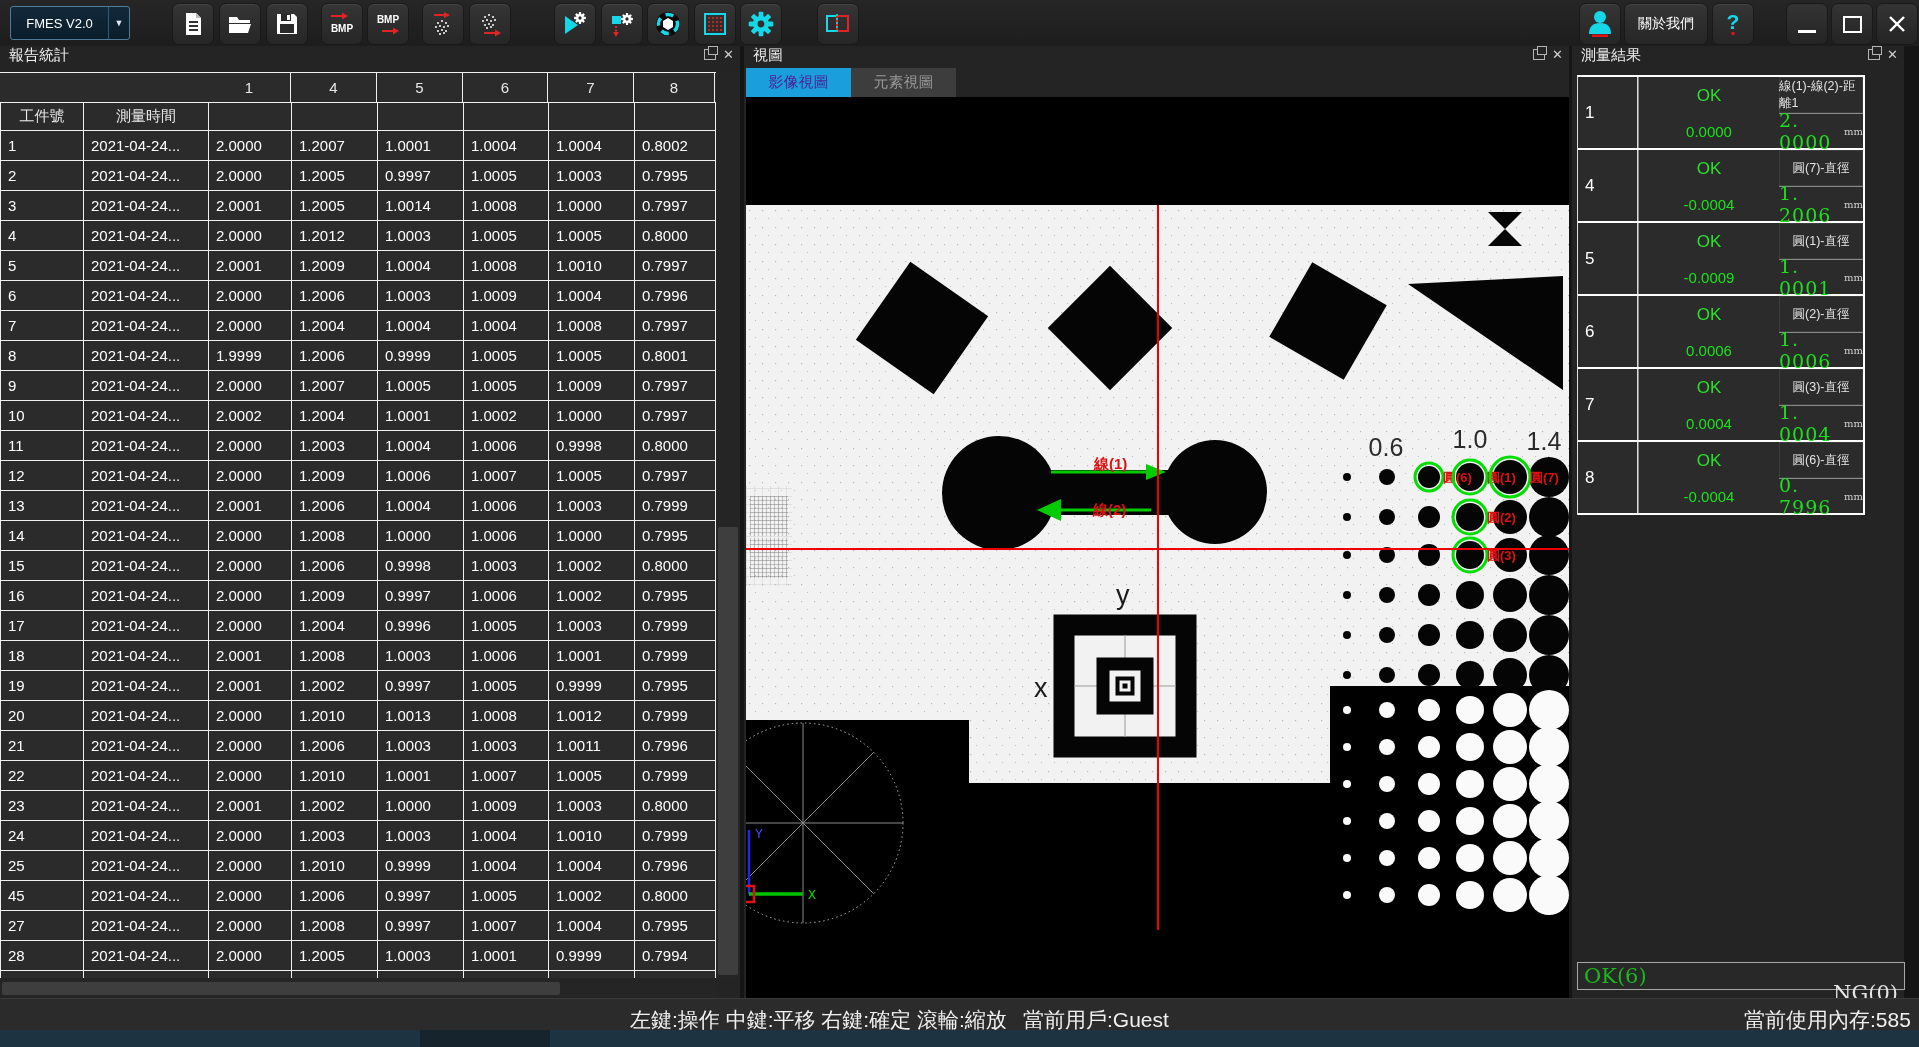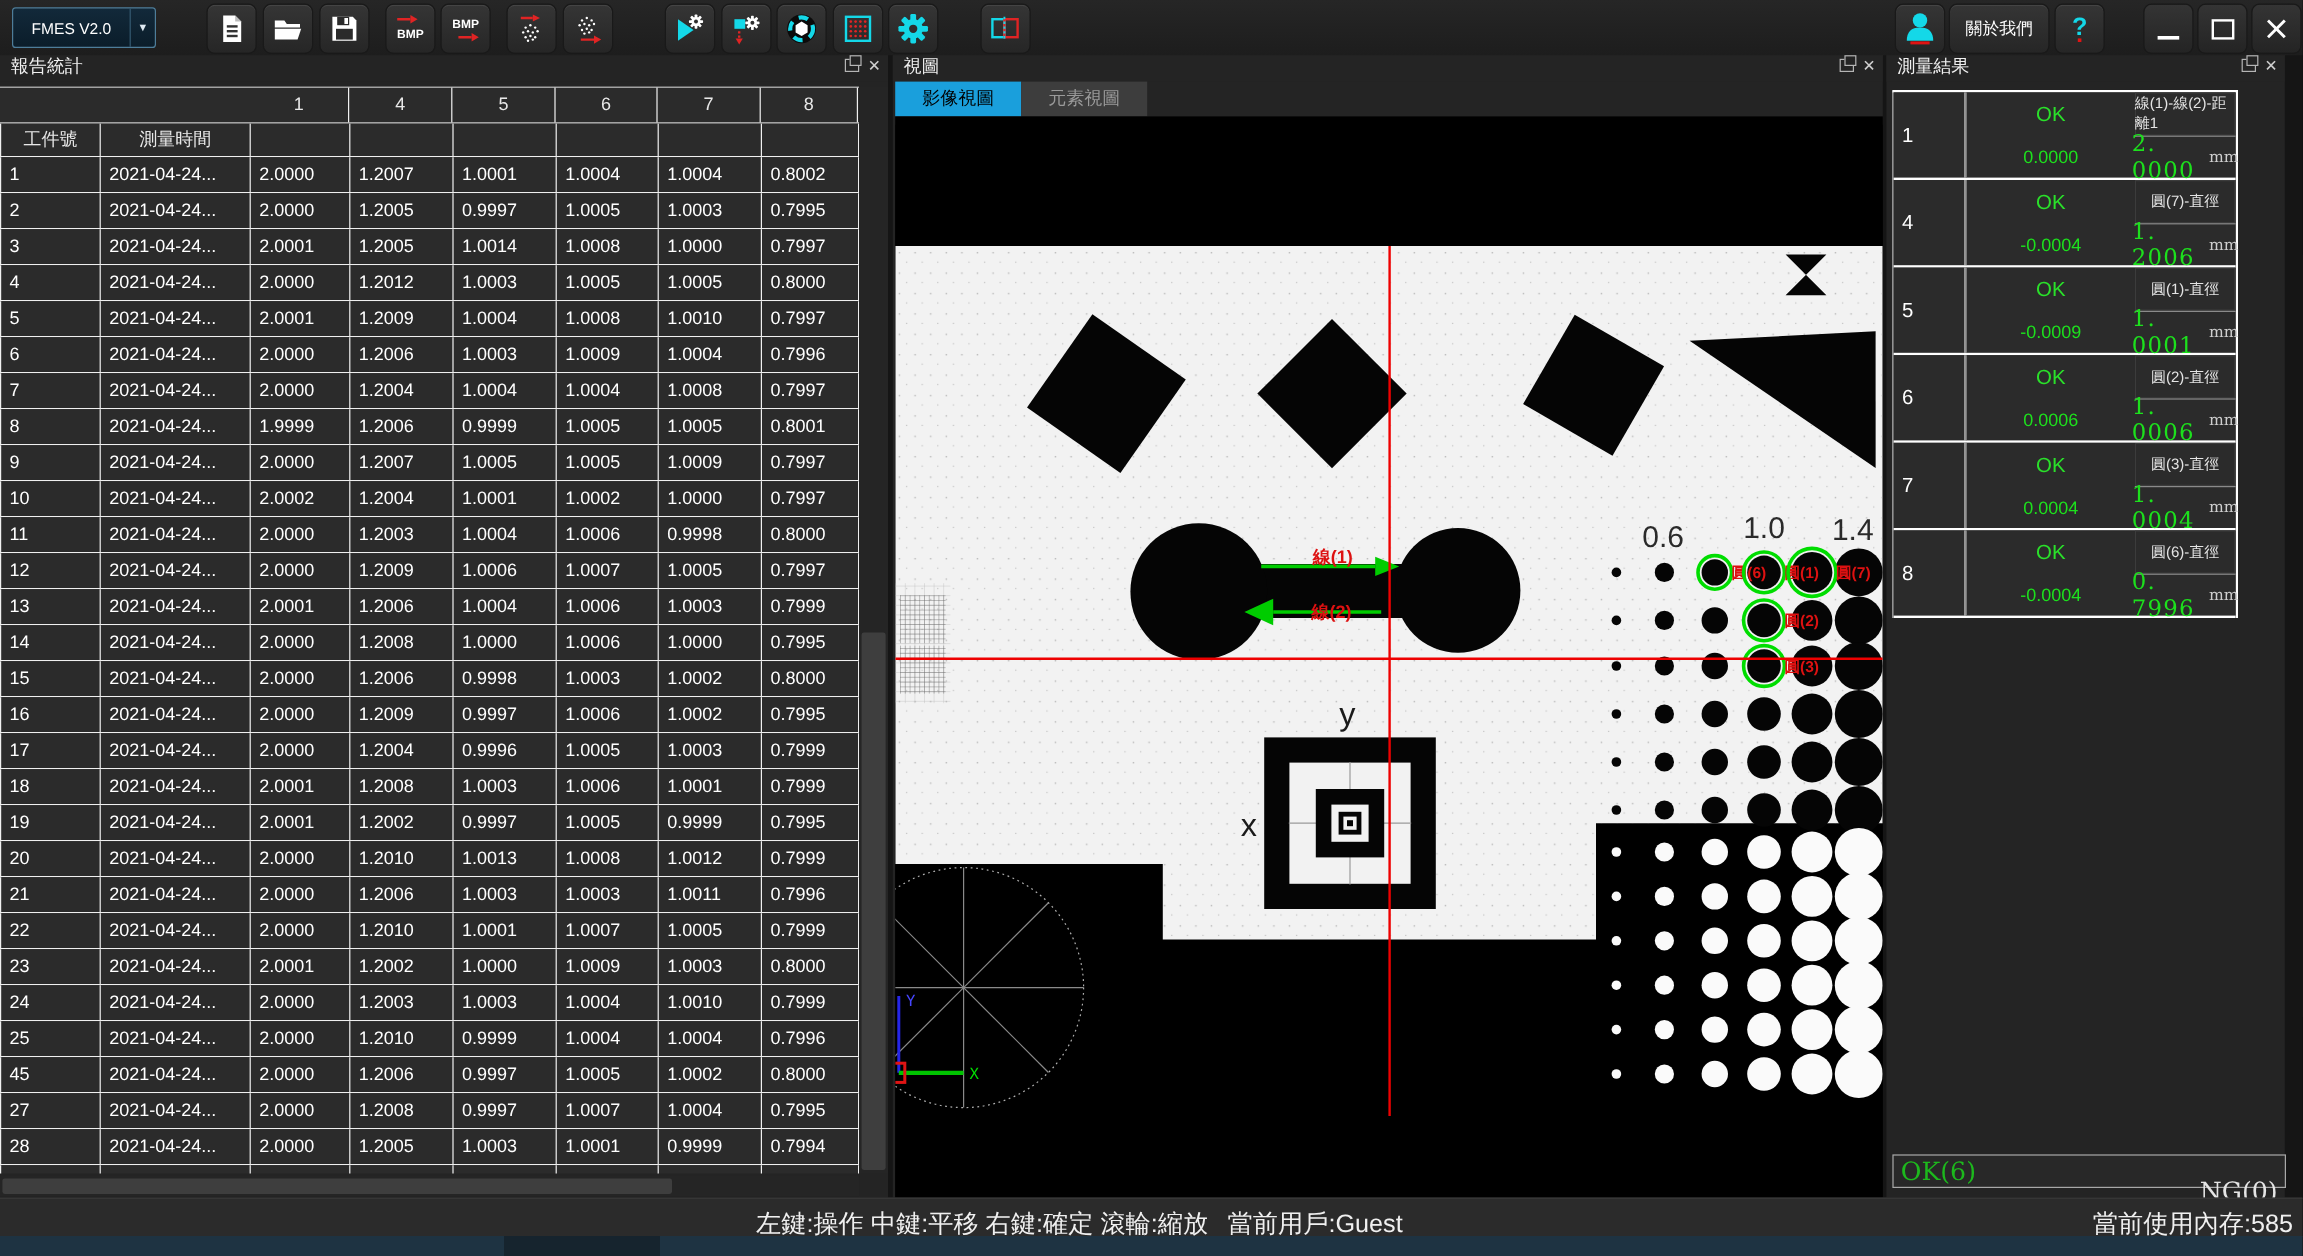--- a/index.html
+++ b/index.html
@@ -34,29 +34,29 @@
   .hrow1 div{font-size:15px;display:flex;align-items:center;justify-content:center;border-right:1px solid #f0f0f0;box-sizing:border-box;}
   .hrow1 div:first-child{border-right:none;}
   .hrow2{display:grid;grid-template-columns:83px 125px 83px 86px 86px 85px 86px 81px;height:28px;border-left:1px solid #f0f0f0;border-bottom:1px solid #f0f0f0;background:#2b2b2b;box-sizing:border-box;}
   .hrow2 div{font-size:15px;display:flex;align-items:center;justify-content:center;border-right:1px solid #f0f0f0;box-sizing:border-box;}
   .sb-v{position:absolute;background:#252525;}
   .sb-v .thumb{position:absolute;left:2px;right:2px;background:#3e3e3e;border-radius:2px;}
   .sb-h{position:absolute;background:#252525;}
   .sb-h .thumb{position:absolute;top:2px;bottom:2px;background:#3e3e3e;border-radius:2px;}
   
   .tab{position:absolute;top:22px;height:29px;width:105px;display:flex;align-items:center;justify-content:center;font-size:15px;}
-  .tab.active{background:#1a9fdc;color:#000000;}
+  .tab.active{background:#1a9fdc;color:#4c1d95;}
   .tab.inactive{background:#3d3d3d;color:#9a9a9a;}
   
   .mtable{position:absolute;left:5px;top:29px;width:285px;border-top:2px solid #fff;border-left:1px solid #ddd;border-right:2px solid #fff;box-sizing:content-box;}
   .mrow{display:grid;grid-template-columns:60px 141px 84px;grid-template-rows:37px 34px;border-bottom:2px solid #fff;background:#2b2b2b;}
   .m-index{grid-row:1/3;display:flex;align-items:center;padding-left:7px;font-size:17px;color:#fff;border-right:1px solid #ddd;}
   .m-name{display:flex;align-items:center;justify-content:center;font-size:12.5px;color:#e4e4e4;border-bottom:1px solid #8a8a8a;box-shadow:inset 0 0 0 1px #3c3c3c;}
   .m-value{display:flex;align-items:center;justify-content:center;gap:12px;font-size:19px;color:#1de01d;letter-spacing:1px;font-family:"DejaVu Serif",serif;}
-  .m-unit{font-size:13px;color:#cfcfcf;letter-spacing:0;}
+  .m-unit{font-size:10px;color:#cfcfcf;letter-spacing:0;}
   .m-status{grid-row:1/3;display:grid;grid-template-rows:37px 34px;border-left:1px solid #8a8a8a;}
   .m-ok{display:flex;align-items:center;justify-content:center;font-size:17px;color:#2ae02a;}
   .m-dev{display:flex;align-items:center;justify-content:center;font-size:15px;color:#1de01d;}
   .okbox{position:absolute;left:5px;top:916px;width:328px;height:28px;border:1px solid #a8a8a8;background:#282828;
          display:flex;align-items:center;justify-content:space-between;padding:0 6px;box-sizing:border-box;
          font-family:"DejaVu Serif",serif;font-size:21px;}
   .okbox .ok{color:#1db81d;} .okbox .ng{color:#e5e5e5;margin-top:34px;}
   
   .statusbar{position:absolute;left:0;top:998px;width:1919px;height:32px;background:#2b2b2b;border-top:1px solid #3a3a3a;font-size:21px;color:#f0f0f0;}
   .taskstrip{position:absolute;left:0;top:1030px;width:1919px;height:17px;background:#1e3342;}

